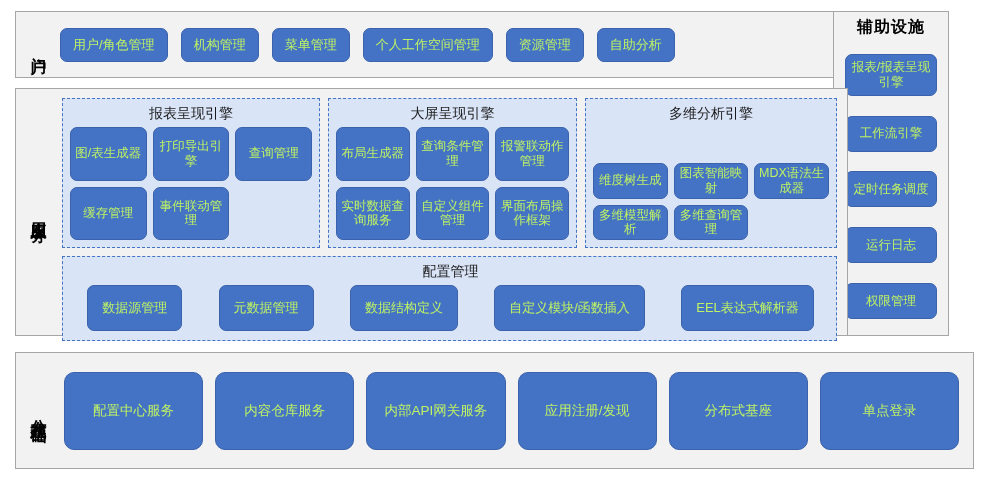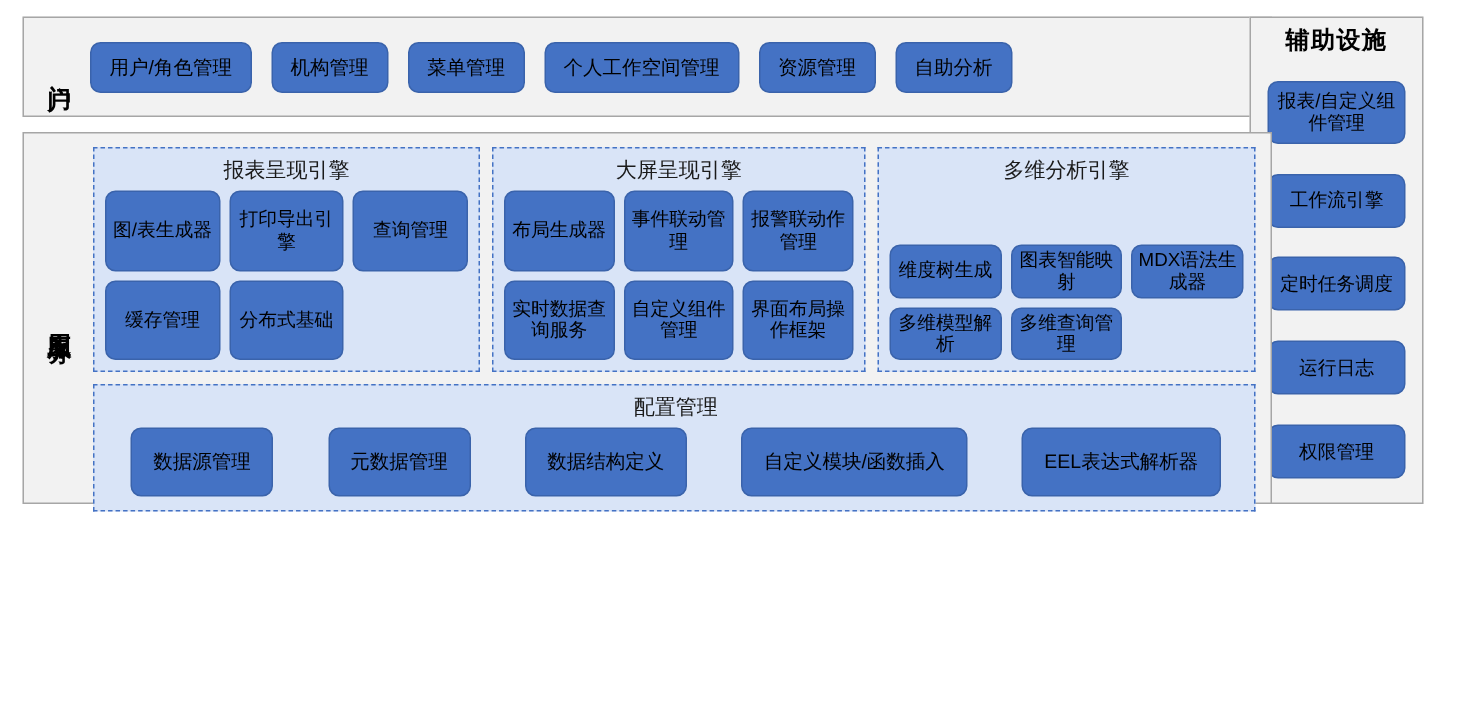--- a/index.html
+++ b/index.html
@@ -42,21 +42,21 @@
   }
   .panel-title.vertical {
     writing-mode: vertical-rl;
     text-orientation: upright;
     letter-spacing: 2px;
   }
 
   
   .bx {
     background: #4472c4;
-    color: #000000;
+    color: #bef264;
     border: 1px solid #3a63ab;
     border-radius: 7px;
     display: flex;
     align-items: center;
     justify-content: center;
     text-align: center;
     box-sizing: border-box;
     line-height: 1.18;
     padding: 2px 3px;
     word-break: break-all;
@@ -233,50 +233,50 @@
       <div class="bx">菜单管理</div>
       <div class="bx">个人工作空间管理</div>
       <div class="bx">资源管理</div>
       <div class="bx">自助分析</div>
     </div>
   </div>
 
   <div class="panel" id="aux-panel">
     <div class="panel-title">辅助设施</div>
     <div id="aux-items">
-      <div class="bx tall">报表/自定义组件管理</div>
+      <div class="bx tall">报表/报表呈现引擎</div>
       <div class="bx">工作流引擎</div>
       <div class="bx">定时任务调度</div>
       <div class="bx">运行日志</div>
       <div class="bx">权限管理</div>
     </div>
   </div>
 
   <div class="panel" id="app-panel">
     <div class="panel-title vertical">应用服务</div>
     <div id="app-body">
 
       <div id="engine-row">
 
         <div class="group" id="grp-report">
           <div class="group-title">报表呈现引擎</div>
           <div class="group-grid">
             <div class="bx">图/表生成器</div>
             <div class="bx">打印导出引擎</div>
             <div class="bx">查询管理</div>
             <div class="bx">缓存管理</div>
-            <div class="bx">分布式基础</div>
+            <div class="bx">事件联动管理</div>
           </div>
         </div>
 
         <div class="group" id="grp-screen">
           <div class="group-title">大屏呈现引擎</div>
           <div class="group-grid">
             <div class="bx">布局生成器</div>
-            <div class="bx">事件联动管理</div>
+            <div class="bx">查询条件管理</div>
             <div class="bx">报警联动作管理</div>
             <div class="bx">实时数据查询服务</div>
             <div class="bx">自定义组件管理</div>
             <div class="bx">界面布局操作框架</div>
           </div>
         </div>
 
         <div class="group" id="grp-multi">
           <div class="group-title">多维分析引擎</div>
           <div class="group-grid">
@@ -297,14 +297,25 @@
           <div class="bx">元数据管理</div>
           <div class="bx">数据结构定义</div>
           <div class="bx">自定义模块/函数插入</div>
           <div class="bx">EEL表达式解析器</div>
         </div>
       </div>
 
     </div>
   </div>
 
+  <div class="panel" id="dist-panel">
+    <div class="panel-title vertical">分布式基础</div>
+    <div id="dist-items">
+      <div class="bx">配置中心服务</div>
+      <div class="bx">内容仓库服务</div>
+      <div class="bx">内部API网关服务</div>
+      <div class="bx">应用注册/发现</div>
+      <div class="bx">分布式基座</div>
+      <div class="bx">单点登录</div>
+    </div>
+  </div>
 
 </div>
 
 </body></html>

